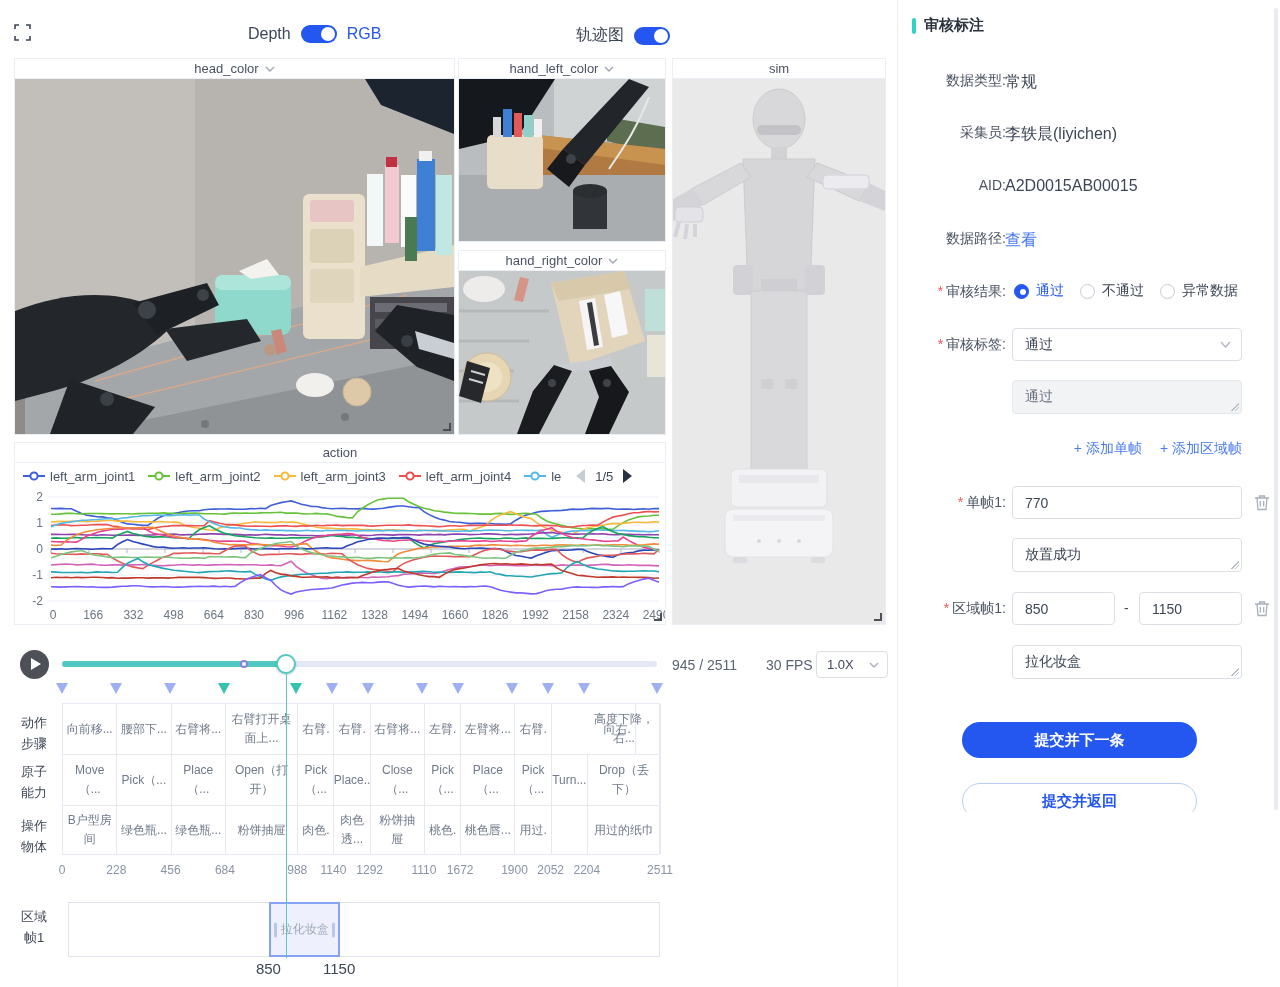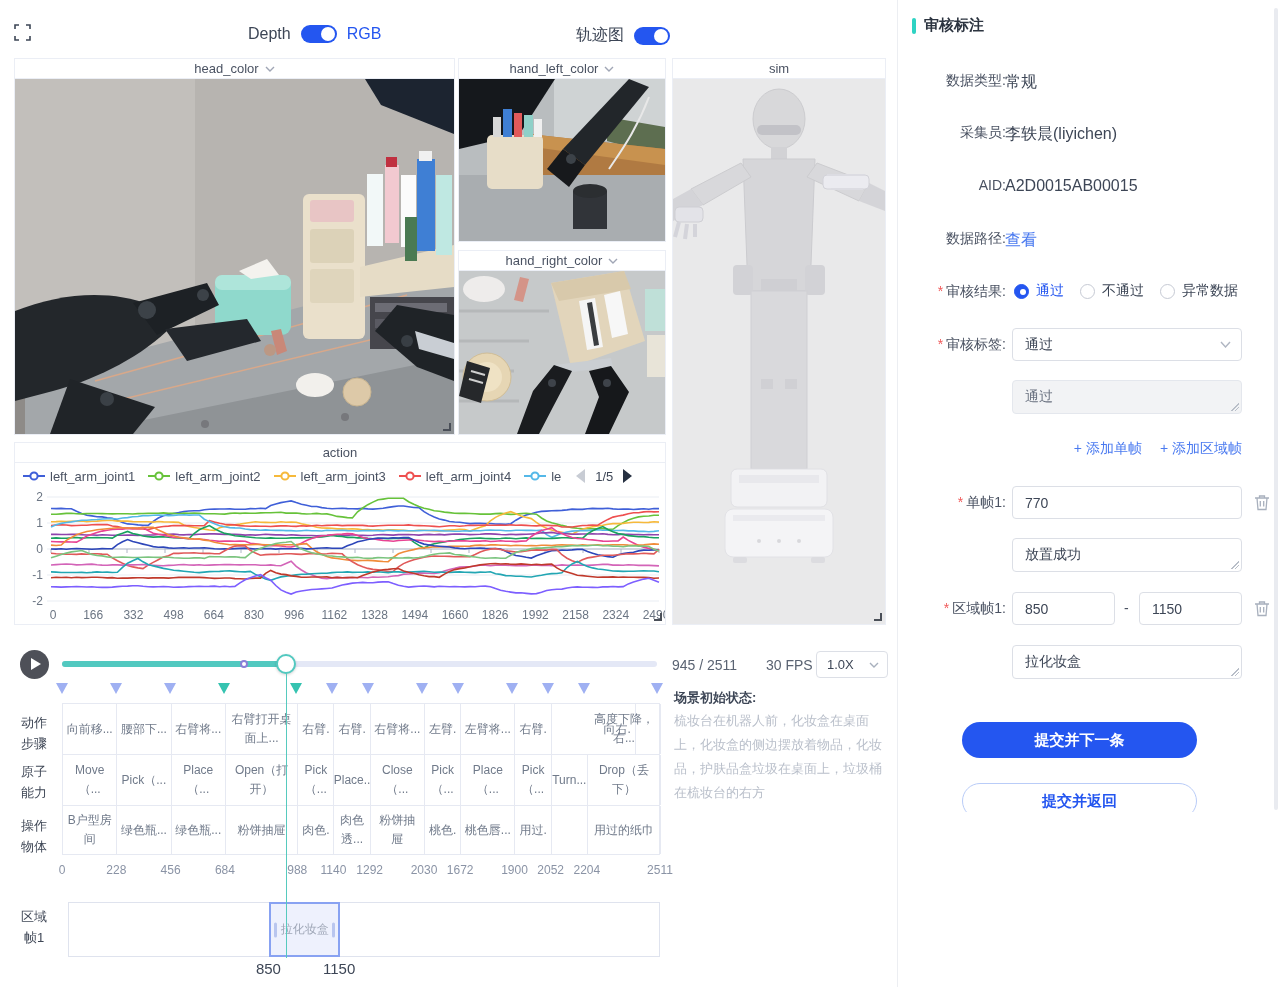--- a/index.html
+++ b/index.html
@@ -466,43 +466,39 @@
         </div>
       </div>
     <div id="scale">
         <div class="scale-lbl" style="left: 62px;">0</div>
         <div class="scale-lbl" style="left: 116.299px;">228</div>
         <div class="scale-lbl" style="left: 170.597px;">456</div>
         <div class="scale-lbl" style="left: 224.896px;">684</div>
         <div class="scale-lbl" style="left: 297.294px;">988</div>
         <div class="scale-lbl" style="left: 333.493px;">1140</div>
         <div class="scale-lbl" style="left: 369.693px;">1292</div>
-        <div class="scale-lbl" style="left: 423.991px;">2030</div>
+        <div class="scale-lbl" style="left: 423.991px;">1110</div>
         <div class="scale-lbl" style="left: 460.19px;">1672</div>
         <div class="scale-lbl" style="left: 514.489px;">1900</div>
         <div class="scale-lbl" style="left: 550.688px;">2052</div>
         <div class="scale-lbl" style="left: 586.887px;">2204</div>
         <div class="scale-lbl" style="left: 660px;">2511</div>
       </div>
 
     <div class="row-hdr" style="left:16px;top:906px">区域帧1</div>
     <div class="region-box">
       <div class="region-seg" id="region-seg" style="left: 200.398px; width: 70.7288px;">
         <div class="seg-handle" style="left:3px"></div>
         <span>拉化妆盒</span>
         <div class="seg-handle" style="right:3px"></div>
       </div>
     </div>
     <span class="region-lbl" id="reg-start" style="left: 268.398px;">850</span>
     <span class="region-lbl" id="reg-end" style="left: 339.127px;">1150</span>
 
-    <div class="scene">
-      <div class="t">场景初始状态:</div>
-      <div class="d">梳妆台在机器人前，化妆盒在桌面上，化妆盒的侧边摆放着物品，化妆品，护肤品盒垃圾在桌面上，垃圾桶在梳妆台的右方</div>
-    </div>
   </section>
 
   <aside class="right">
     <div class="rp-clip">
       <div class="rp-title">
         <div class="bar"></div>
         <span>审核标注</span>
       </div>
 
       <div class="f-label" style="top:72px">数据类型:</div>

